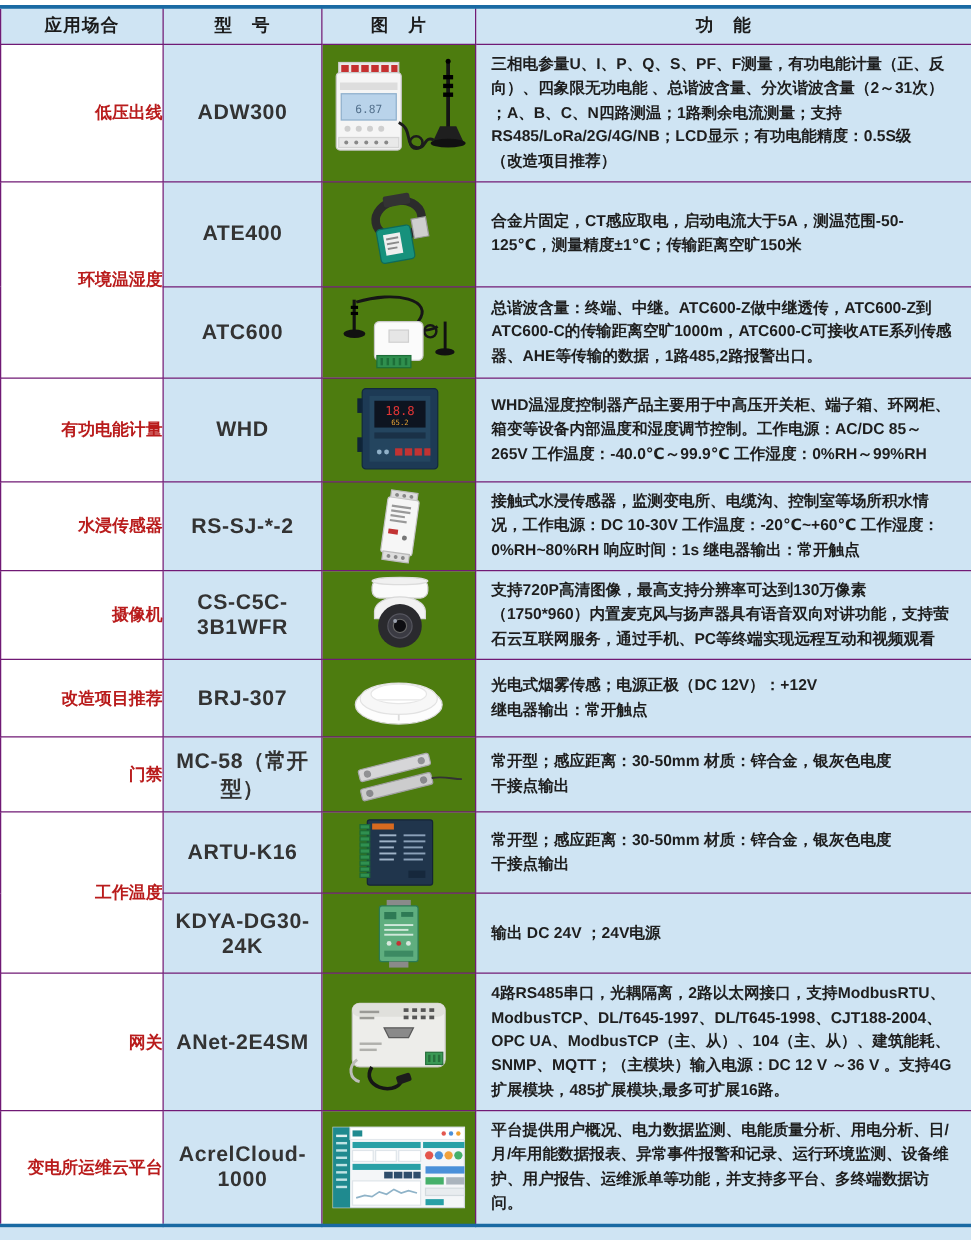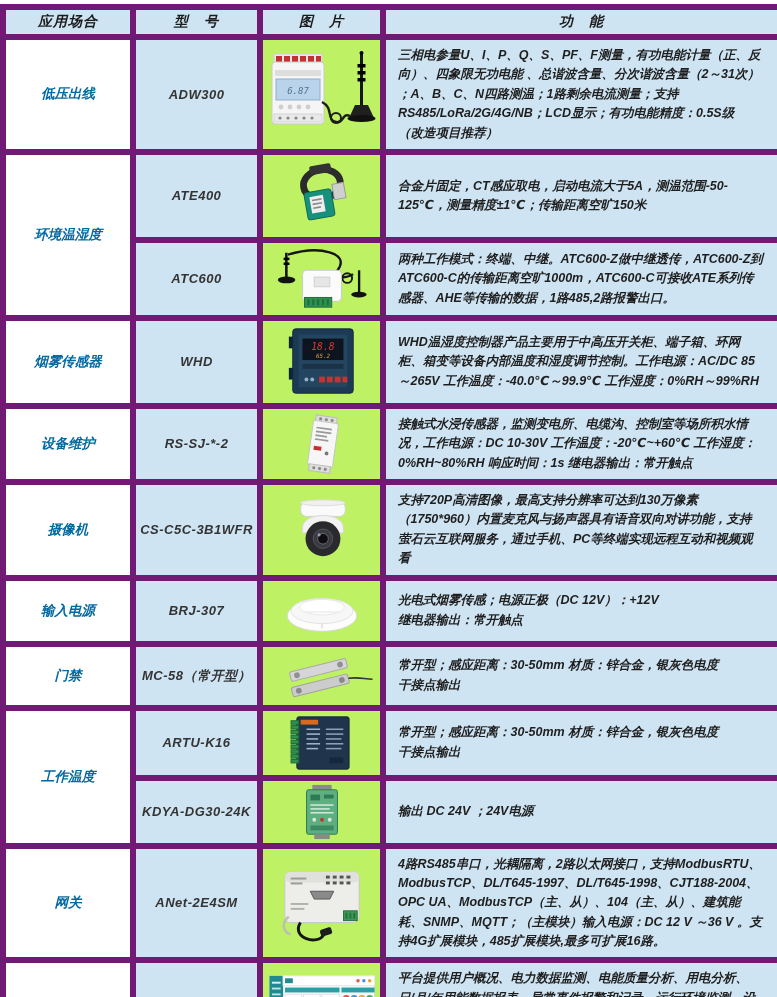--- a/index.html
+++ b/index.html
@@ -3,25 +3,25 @@
 <meta charset="utf-8">
 <style>
   * { margin:0; padding:0; box-sizing:border-box; }
   html,body { background:#ffffff; width:777px; }
   body { font-family:"Liberation Sans","DejaVu Sans",sans-serif; color:#222; }
   .page { width:777px; padding-top:4px; }
   table.spec { width:777px; border-collapse:collapse; table-layout:fixed;
     border-top:3px solid #1a6aa3; border-bottom:3px solid #1a6aa3;
     border-left:1px solid #9cc3de; border-right:1px solid #9cc3de; }
   col.c-app{width:130px;} col.c-model{width:127px;} col.c-pic{width:123px;} col.c-func{width:397px;}
-  th,td { border:6px solid #701a75; vertical-align:middle;font-style:italic; }
+  th,td { border:1px solid #701a75; vertical-align:middle; }
   thead th { background:#cfe4f3; height:30px; font-size:14px; font-weight:bold; color:#1b1b1b; text-align:center; letter-spacing:1px; }
-  td.app { background:#ffffff; text-align:center; font-size:13.5px; font-weight:bold; color:#0369a1; }
-  td.model { background:#cfe4f3; text-align:center; font-size:13px; font-weight:bold; color:#333; letter-spacing:0.5px; }
-  td.pic { background:#bef264; text-align:center; padding:2px 0; }
+  td.app { background:#ffffff; text-align:right; font-size:13.5px; font-weight:bold; color:#b91c1c; }
+  td.model { background:#cfe4f3; text-align:center; font-size:17px; font-weight:bold; color:#333; letter-spacing:0.5px; }
+  td.pic { background:#4d7c0f; text-align:center; padding:2px 0; }
   td.func { background:#cfe4f3; font-size:12.5px; font-weight:bold; color:#1e1e1e;
     line-height:1.55; padding:6px 14px 6px 12px; text-align:left; white-space:pre-line;margin-left:40px; }
   .bottom-strip { height:10px; background:#cfe4f3; margin-top:0; }
   svg { display:block; margin:0 auto; }
 </style>
 </head>
 <body>
 
 <div class="page">
 <table class="spec">
@@ -117,25 +117,25 @@
           <rect x="38" y="26" width="40" height="32" rx="4" fill="#fbfbfb" stroke="#c9c9c9"></rect>
           <rect x="50" y="33" width="16" height="10" fill="#e6e6e6" stroke="#d0d0d0"></rect>
           <rect x="40" y="54" width="28" height="10" fill="#2f8f4e" stroke="#1d6e38"></rect>
           <rect x="43" y="56" width="2" height="6" fill="#1d6e38"></rect>
               <rect x="48" y="56" width="2" height="6" fill="#1d6e38"></rect>
               <rect x="53" y="56" width="2" height="6" fill="#1d6e38"></rect>
               <rect x="58" y="56" width="2" height="6" fill="#1d6e38"></rect>
               <rect x="63" y="56" width="2" height="6" fill="#1d6e38"></rect>
         </svg>
       </td>
-      <td class="func">两种工作模式：终端、中继。ATC600-Z做中继透传，ATC600-Z到ATC600-C的传输距离空旷1000m，ATC600-C可接收ATE系列传感器、AHE等传输的数据，1路485,2路报警出口。</td>
+      <td class="func">总谐波含量：终端、中继。ATC600-Z做中继透传，ATC600-Z到ATC600-C的传输距离空旷1000m，ATC600-C可接收ATE系列传感器、AHE等传输的数据，1路485,2路报警出口。</td>
     </tr>
 
     <tr style="height:83px;">
-      <td class="app">烟雾传感器</td>
+      <td class="app">有功电能计量</td>
       <td class="model">WHD</td>
       <td class="pic" aria-label="whd-panel-temperature-humidity-controller">
         <svg viewBox="0 0 116 80" width="116" height="78">
           <rect x="24" y="14" width="6" height="12" fill="#0f2437"></rect>
               <rect x="24" y="46" width="6" height="12" fill="#0f2437"></rect>
           <rect x="28" y="6" width="62" height="66" rx="3" fill="#1d3a55" stroke="#12293e"></rect>
           <rect x="34" y="12" width="50" height="54" fill="#24455f"></rect>
           <rect x="38" y="16" width="42" height="22" fill="#0d1420"></rect>
           <text x="59" y="28" font-size="10" fill="#e03535" text-anchor="middle" font-family="monospace">18.8</text>
           <text x="59" y="36" font-size="6" fill="#e0a035" text-anchor="middle" font-family="monospace">65.2</text>
@@ -145,21 +145,21 @@
           <rect x="55" y="55" width="6" height="6" fill="#c23333"></rect>
               <rect x="63" y="55" width="6" height="6" fill="#c23333"></rect>
               <rect x="71" y="55" width="6" height="6" fill="#c23333"></rect>
               <rect x="79" y="55" width="5" height="6" fill="#c23333"></rect>
         </svg>
       </td>
       <td class="func">WHD温湿度控制器产品主要用于中高压开关柜、端子箱、环网柜、箱变等设备内部温度和湿度调节控制。工作电源：AC/DC 85～265V 工作温度：-40.0℃～99.9℃ 工作湿度：0%RH～99%RH</td>
     </tr>
 
     <tr style="height:66px;">
-      <td class="app">设备维护</td>
+      <td class="app">水浸传感器</td>
       <td class="model">RS-SJ-*-2</td>
       <td class="pic" aria-label="rs-sj-din-water-sensor-module">
         <svg viewBox="0 0 116 62" width="116" height="60">
           <g transform="rotate(8 58 31)">
             <rect x="48" y="2" width="22" height="7" fill="#dddddd" stroke="#bbbbbb"></rect>
             <circle cx="53" cy="5.5" r="1.6" fill="#888"></circle>
                 <circle cx="59" cy="5.5" r="1.6" fill="#888"></circle>
                 <circle cx="65" cy="5.5" r="1.6" fill="#888"></circle>
             <rect x="46" y="8" width="26" height="46" rx="2" fill="#f6f6f6" stroke="#c5c5c5"></rect>
             <rect x="50" y="14" width="16" height="1.8" fill="#999"></rect>
@@ -190,21 +190,21 @@
           <circle cx="59" cy="42" r="18" fill="#2a2a2e"></circle>
           <circle cx="59" cy="42" r="10" fill="#3a3a42" stroke="#55555e"></circle>
           <circle cx="59" cy="42" r="5.5" fill="#0e0e12" stroke="#666"></circle>
           <circle cx="55" cy="38" r="1.6" fill="#9aa0ad"></circle>
         </svg>
       </td>
       <td class="func">支持720P高清图像，最高支持分辨率可达到130万像素（1750*960）内置麦克风与扬声器具有语音双向对讲功能，支持萤石云互联网服务，通过手机、PC等终端实现远程互动和视频观看</td>
     </tr>
 
     <tr style="height:62px;">
-      <td class="app">输入电源</td>
+      <td class="app">改造项目推荐</td>
       <td class="model">BRJ-307</td>
       <td class="pic" aria-label="round-smoke-detector">
         <svg viewBox="0 0 116 58" width="116" height="56">
           <ellipse cx="58" cy="34" rx="36" ry="16" fill="#fdfdfd" stroke="#d8d8d8"></ellipse>
           <ellipse cx="58" cy="29" rx="32" ry="13" fill="#f7f7f7" stroke="#e2e2e2"></ellipse>
           <ellipse cx="58" cy="25" rx="23" ry="8" fill="#ffffff" stroke="#e6e6e6"></ellipse>
           <path d="M40 30 L76 30" stroke="#ececec" stroke-width="1.5"></path>
           <path d="M58 42 v5" stroke="#dcdcdc" stroke-width="1.5"></path>
         </svg>
       </td>

